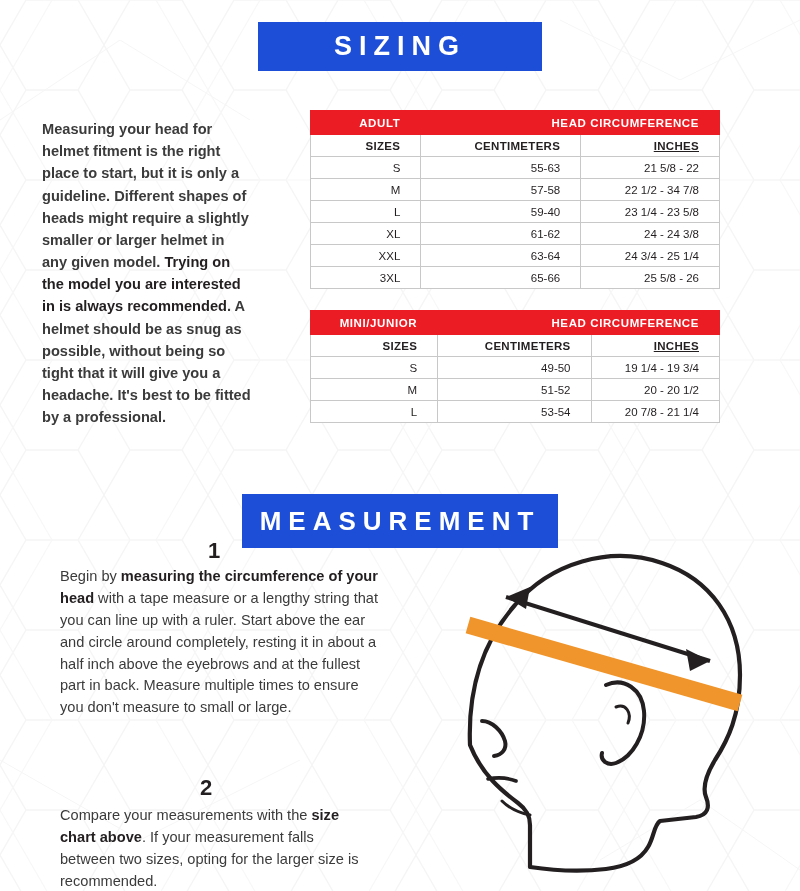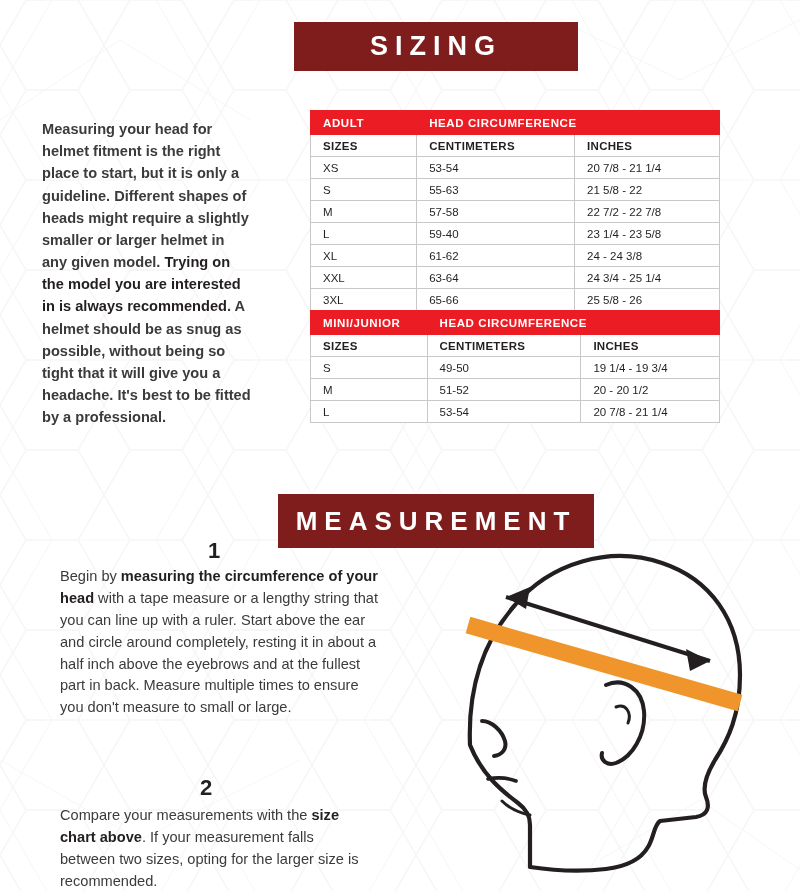--- a/index.html
+++ b/index.html
@@ -28,28 +28,27 @@
   .page {
     position: relative;
     z-index: 1;
     width: 800px;
     height: 891px;
   }
 
   
   .banner {
     position: absolute;
-    background: #7f1d1d;
+    background: #1d4ed8;
     color: #ffffff;
     font-weight: bold;
     display: flex;
     align-items: center;
     justify-content: center;
     letter-spacing: 7px;
-    margin-left: 36px;
   }
   #sizing-banner {
     left: 258px;
     top: 22px;
     width: 284px;
     height: 49px;
     font-size: 27px;
   }
   #measurement-banner {
     left: 242px;
@@ -78,42 +77,42 @@
     border-collapse: collapse;
     font-size: 11.5px;
     background: #ffffff;
   }
   #adult-table { left: 310px; top: 110px; width: 410px; }
   #junior-table { left: 310px; top: 310px; width: 410px; }
 
   .size-table th,
   .size-table td {
     border: 1px solid #c8c8c8;
-    text-align: left;
-    padding: 2px 12px;
+    text-align: right;
+    padding: 2px 20px;
     height: 17px;
     color: #231f20;
   }
   .size-table thead.redhead th {
     background: #ec1c24;
     color: #ffffff;
     border: 1px solid #ec1c24;
     font-weight: bold;
     font-size: 11.5px;
     letter-spacing: 0.6px;
     height: 19px;
   }
   .size-table tr.subhead td {
     font-weight: bold;
     font-size: 11.5px;
     letter-spacing: 0.3px;
   }
   .col-size  { width: 100px; }
   .col-cm    { width: 155px; }
-  .col-in    { width: 155px; }
+  .col-in    { width: 155px; text-decoration: underline; }
 
   
   .step-num {
     position: absolute;
     font-size: 22px;
     font-weight: bold;
     color: #231f20;
   }
   #step1-num { left: 208px; top: 538px; }
   #step2-num { left: 200px; top: 775px; }
@@ -175,33 +174,28 @@
         <th class="col-cm" colspan="2">HEAD CIRCUMFERENCE</th>
       </tr>
     </thead>
     <tbody>
       <tr class="subhead">
         <td class="col-size">SIZES</td>
         <td class="col-cm">CENTIMETERS</td>
         <td class="col-in">INCHES</td>
       </tr>
       <tr>
-        <td>XS</td>
-        <td>53-54</td>
-        <td>20 7/8 - 21 1/4</td>
-      </tr>
-      <tr>
         <td>S</td>
         <td>55-63</td>
         <td>21 5/8 - 22</td>
       </tr>
       <tr>
         <td>M</td>
         <td>57-58</td>
-        <td>22 7/2 - 22 7/8</td>
+        <td>22 1/2 - 34 7/8</td>
       </tr>
       <tr>
         <td>L</td>
         <td>59-40</td>
         <td>23 1/4 - 23 5/8</td>
       </tr>
       <tr>
         <td>XL</td>
         <td>61-62</td>
         <td>24 - 24 3/8</td>

